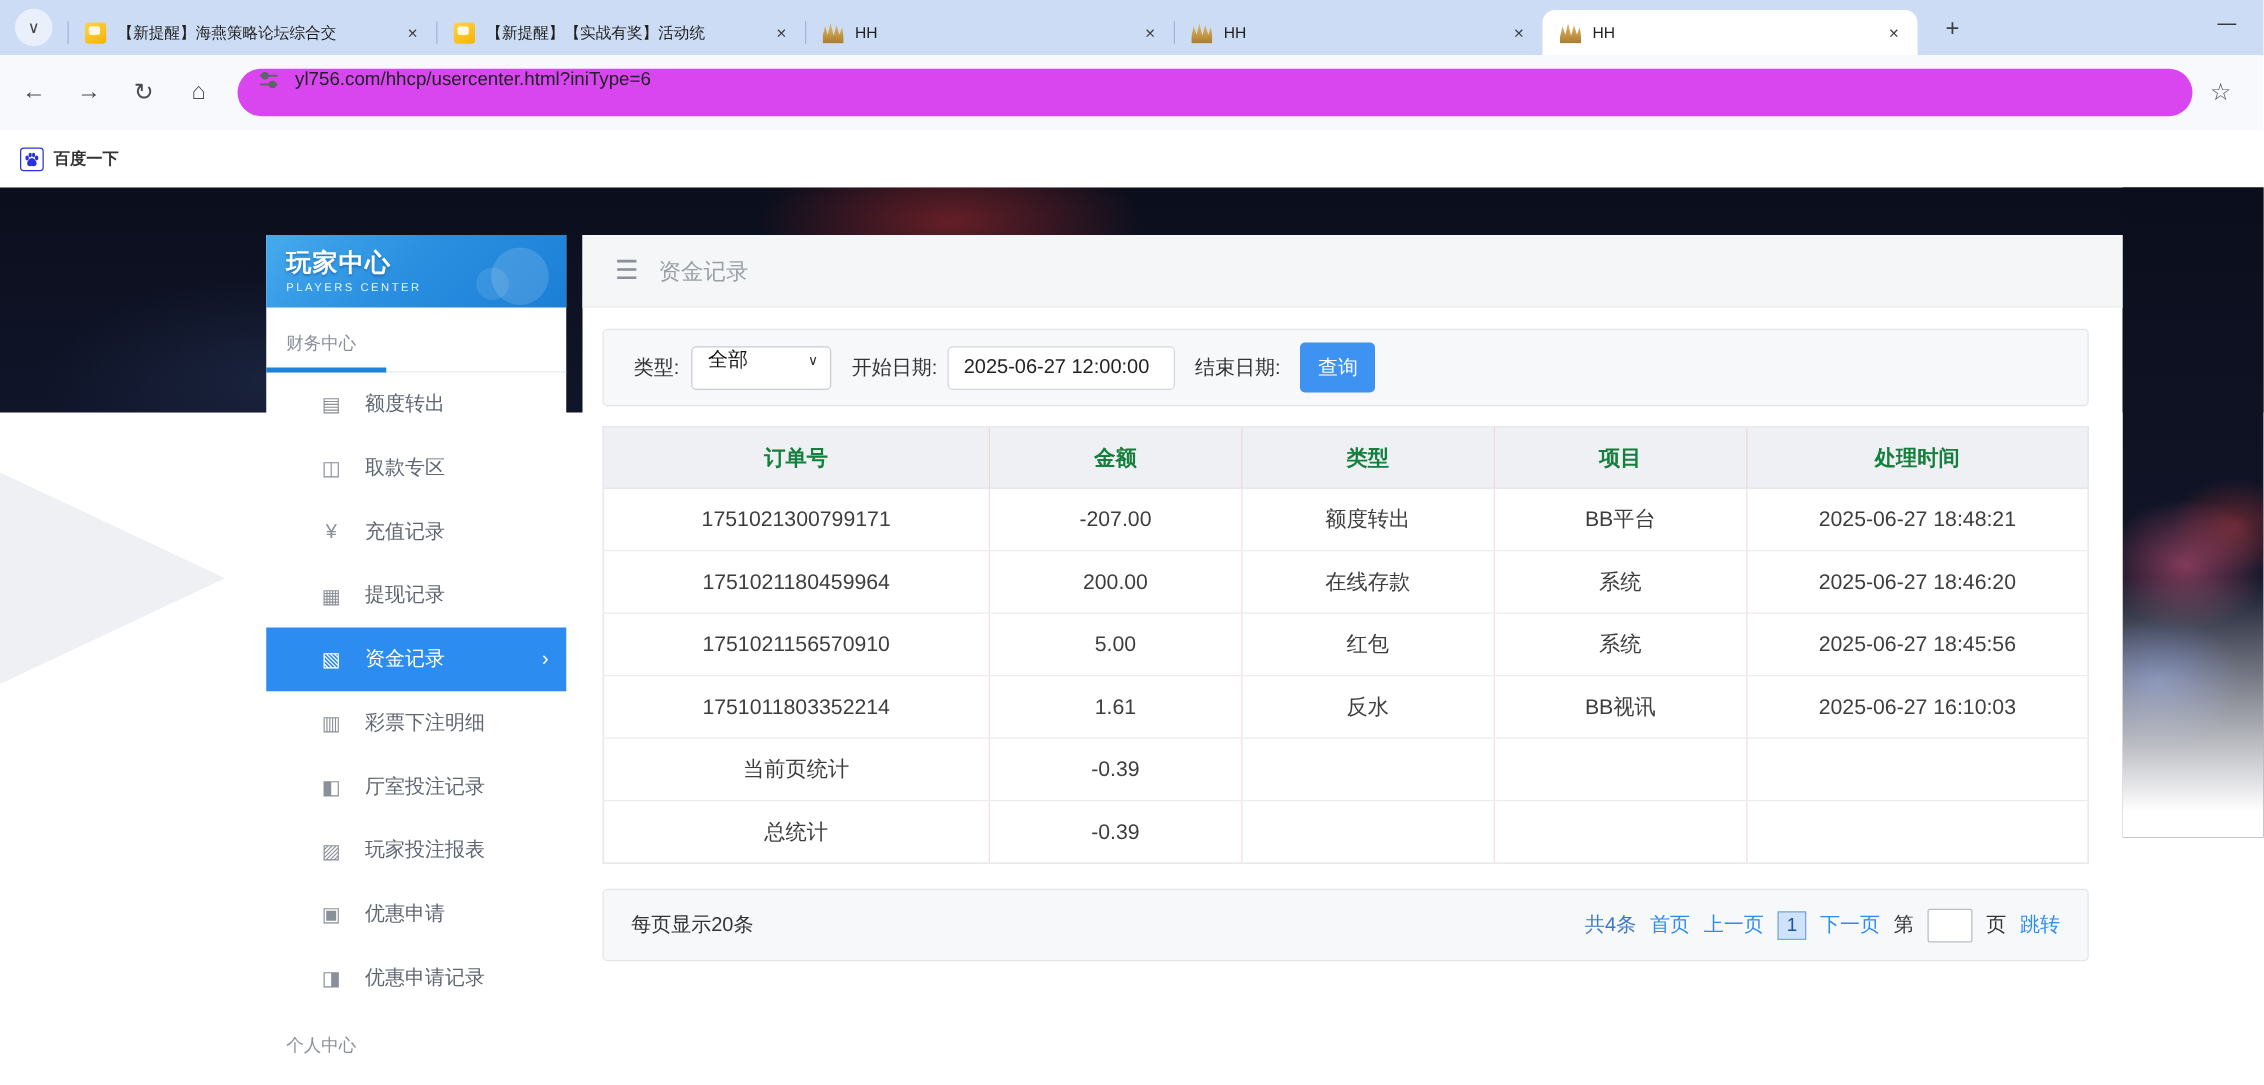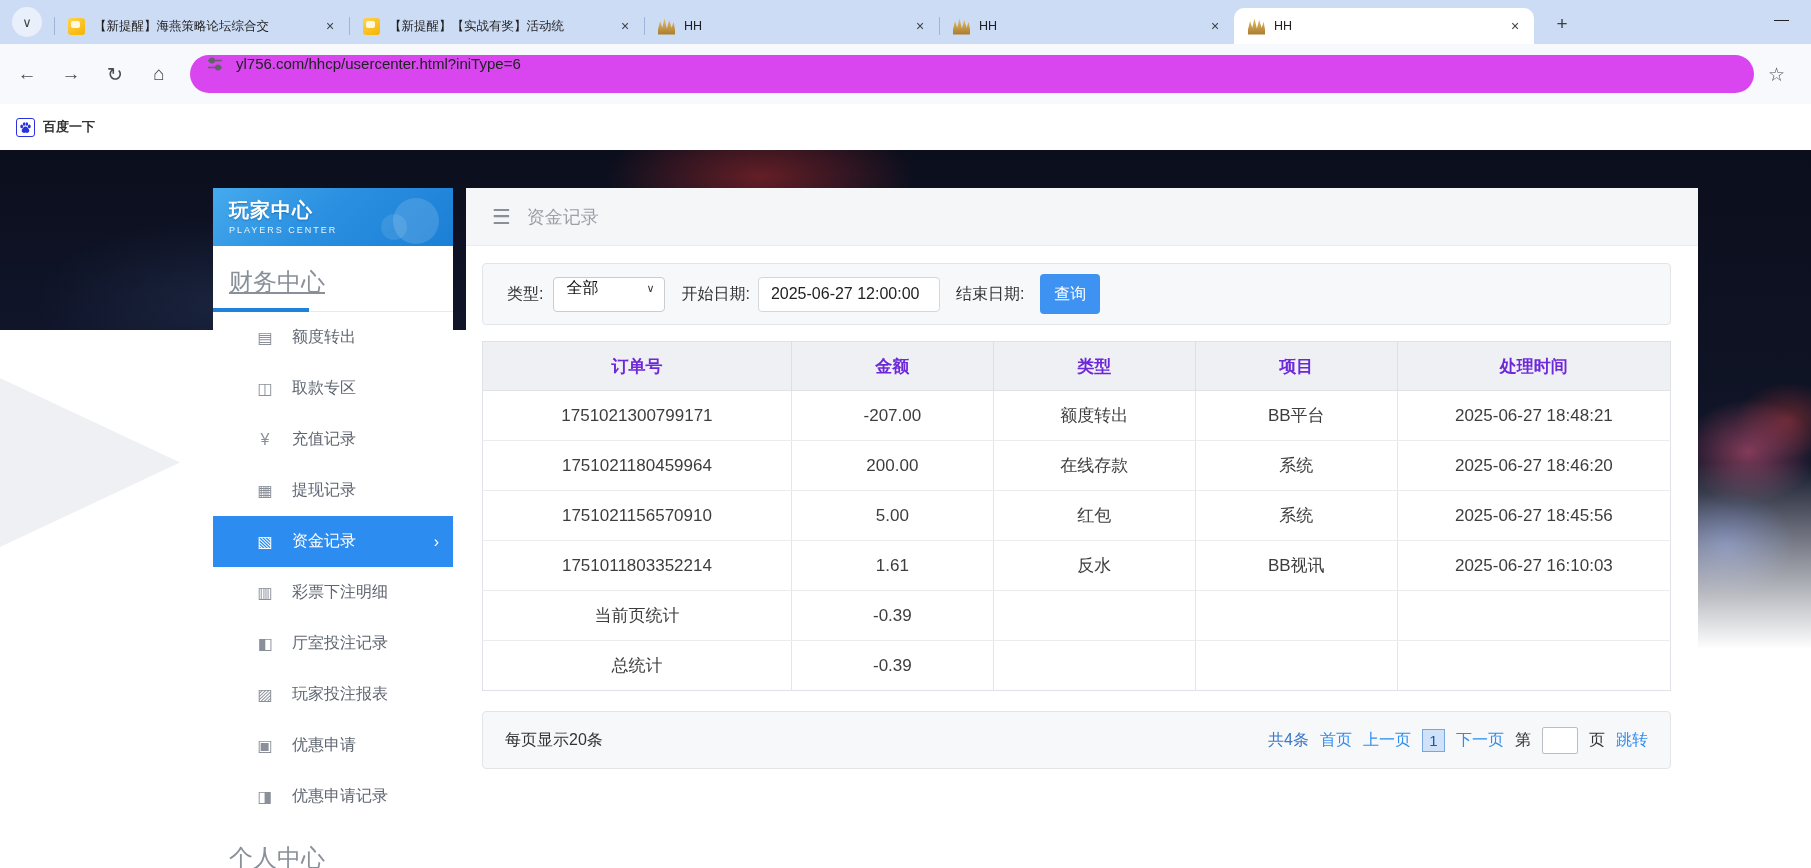--- a/index.html
+++ b/index.html
@@ -68,21 +68,21 @@
   
   #sidebar { position:absolute; left:213px; top:188px; width:240px; height:680px; background:#fff; }
   #side-head { height:58px; background:linear-gradient(135deg,#45aaed 0%,#2b90e0 45%,#1b7fd6 100%);
     padding:9px 0 0 16px; position:relative; overflow:hidden; }
   #side-head::after { content:""; position:absolute; right:14px; top:10px; width:46px; height:46px;
     border-radius:50%; background:rgba(255,255,255,.14); }
   #side-head::before { content:""; position:absolute; right:46px; top:26px; width:26px; height:26px;
     border-radius:50%; background:rgba(255,255,255,.10); }
   .side-title { color:#fff; font-size:20px; font-weight:bold; letter-spacing:1px; text-shadow:0 1px 2px rgba(0,60,120,.4); }
   .side-sub { color:#e8f4ff; font-size:9px; letter-spacing:2px; margin-top:1px; }
-  .section-title { color:#8a9099; font-size:24px; padding:20px 0 10px 16px;text-decoration:underline; }
+  .section-title { color:#8a9099; font-size:14px; padding:20px 0 10px 16px; }
   .section-rule { position:relative; height:4px; border-bottom:1px solid #e7e9ec; }
   .section-rule i { position:absolute; left:0; top:0; width:96px; height:4px; background:#1e82d9; display:block; }
   .side-item { height:51px; display:flex; align-items:center; font-size:16px; color:#5f6672; position:relative; }
   .side-item .s-ico { width:20px; margin-left:42px; color:#8a8f99; font-size:16px; text-align:center; flex:none; }
   .side-item .s-label { margin-left:17px; }
   .side-item.active { background:#2d8cf0; color:#fff; }
   .side-item.active .s-ico { color:#fff; }
   .side-item .s-chevron { position:absolute; right:14px; color:#fff; font-size:16px; }
 
   
@@ -100,21 +100,21 @@
     font-size:16px; color:#111; }
   .f-select .car { font-size:11px; color:#333; }
   .f-input { width:182px; height:35px; background:#fff; border:1px solid #d4d7db; border-radius:4px;
     margin-left:8px; font-size:16px; color:#222; display:flex; align-items:center; padding-left:12px; }
   .f-gap { margin-left:16px; }
   .btn-search { width:60px; height:40px; background:#3d92f2; border:none; border-radius:4px; color:#fff;
     font-size:16px; margin-left:16px; font-family:inherit; }
 
   #fund-table { position:absolute; left:16px; top:153px; width:1189px; border-collapse:collapse;
     border:1px solid #dfe3e8; background:#fff; }
-  #fund-table th { height:49px; background:#eef0f4; font-size:17px; font-weight:bold; color:#6d28d9;
+  #fund-table th { height:49px; background:#eef0f4; font-size:17px; font-weight:bold; color:#15803d;
     border-right:1px solid #f0d8d8; border-bottom:1px solid #dfe3e8; }
   #fund-table td { height:50px; font-size:17px; color:#3d3d3d; text-align:center;
     border-right:1px solid #f6dedd; border-bottom:1px solid #ececec; }
   #fund-table th:last-child, #fund-table td:last-child { border-right:none; }
   #fund-table tr:last-child td { border-bottom:none; }
   #fund-table th:nth-child(1), #fund-table td:nth-child(1) { width:26%; }
   #fund-table th:nth-child(2), #fund-table td:nth-child(2) { width:17%; }
   #fund-table th:nth-child(3), #fund-table td:nth-child(3) { width:17%; }
   #fund-table th:nth-child(4), #fund-table td:nth-child(4) { width:17%; }
   #fund-table th:nth-child(5), #fund-table td:nth-child(5) { width:23%; }

